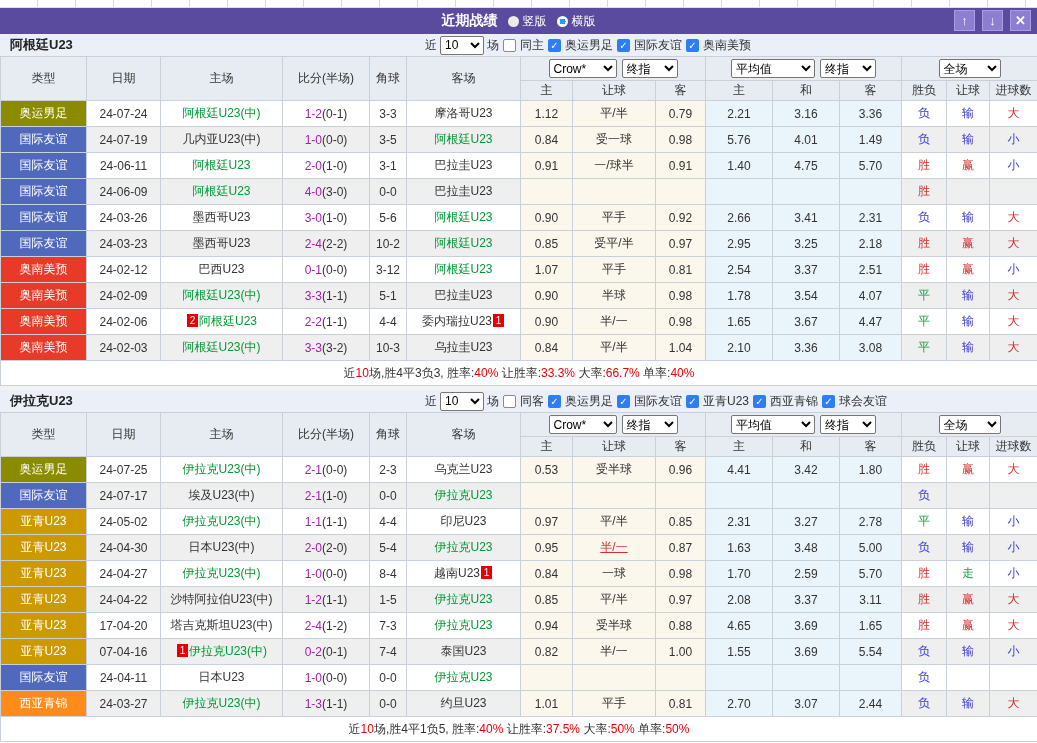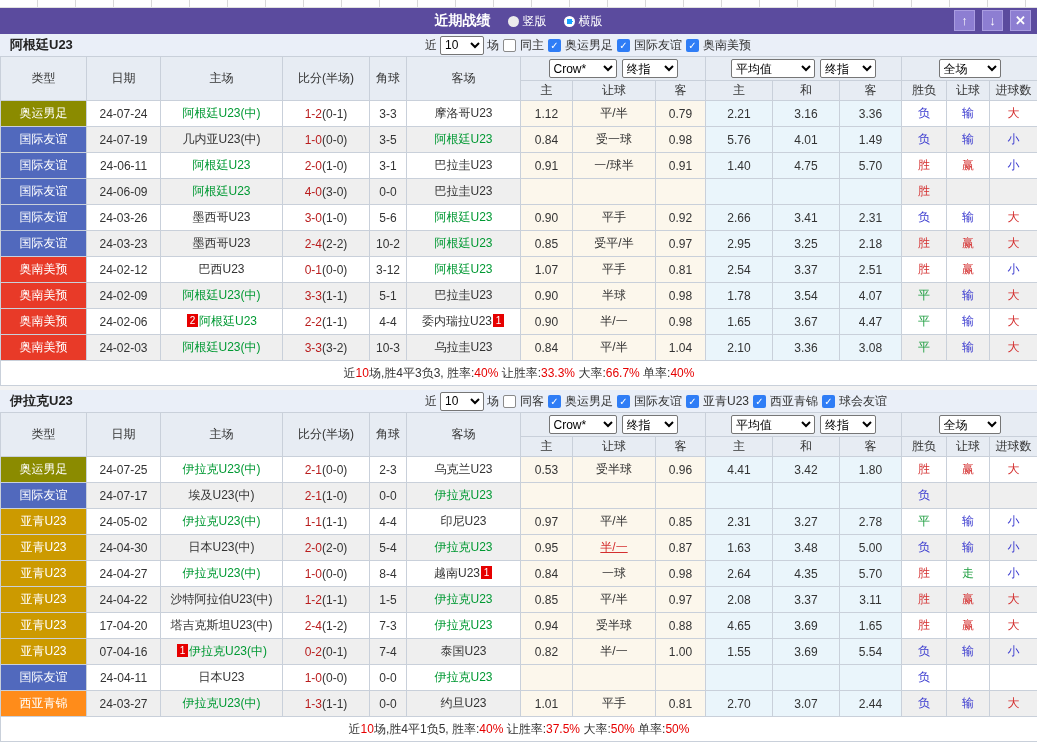--- a/index.html
+++ b/index.html
@@ -13,21 +13,21 @@
   .top-strip{
     height:8px; background:#fff;
     background-image:repeating-linear-gradient(90deg,#fff 0 37px,#d9d9d9 37px 38px);
     border-bottom:1px solid #e0e0e0;
   }
   
   .titlebar{
     height:26px; background:#5b4b9e; position:relative;
     display:flex; align-items:center;
   }
-  .title-center{ margin:0 auto; display:flex; align-items:center; gap:17px; color:#fff; }
+  .title-center{ margin:0 auto; display:flex; align-items:center; gap:10px; color:#fff; }
   .title-text{ font-weight:bold; font-size:14px; }
   .radio-label{ display:flex; align-items:center; gap:4px; font-size:12px; color:#fff; cursor:pointer; }
   .radio-dot{ width:11px; height:11px; border-radius:50%; }
   .radio-off{ background:#ececec; }
   .radio-on{ background:radial-gradient(circle,#17a2ff 0 3px,#fff 3px); }
   .title-buttons{ position:absolute; right:6px; top:2px; display:flex; gap:7px; }
   .tb-btn{
     width:21px; height:21px; padding:0; cursor:pointer;
     background:#8d7ed2; border:1px solid #a99ce0; color:#fff;
     font-size:13px; font-weight:bold; line-height:19px; text-align:center;
@@ -57,21 +57,21 @@
   thead th{ background:#e7ecf3; font-weight:normal; color:#333; }
   .h-row1 th{ height:24px; }
   .h-row2 th{ height:20px; }
   .sel-group{ display:flex; justify-content:center; align-items:center; gap:5px; }
   tbody td{ height:26px; background:#fff; }
   tr.alt td{ background:#efefef; }
   td.crow, tr.alt td.crow{ background:#fcf7ec; }
   td.avg,  tr.alt td.avg { background:#eaf5fb; }
   .type-td{ color:#fff; }
   .green{ color:#009933; }
-  .score-main{ color:#b91c1c; }
+  .score-main{ color:#a21caf; }
   .half{ color:#333; }
   .card{
     display:inline-block; background:#e60000; color:#fff; font-size:10px;
     width:11px; height:13px; line-height:13px; vertical-align:1px; margin:0 1px;
   }
   .hcap-red{ color:#d42f2f; text-decoration:underline; }
   tr.summary td{ height:25px; background:#fff; }
   .sum-red{ color:#e60000; }
   .section-gap{ height:4px; background:#f3f3f3; }
 </style>
@@ -500,22 +500,22 @@
           <tr>
             <td class="type-td" style="background: rgb(204, 154, 0);">亚青U23</td>
             <td>24-04-27</td>
             <td><span class="green">伊拉克U23(中)</span></td>
             <td><span class="score-main">1-0</span><span class="half">(0-0)</span></td>
             <td>8-4</td>
             <td><span>越南U23</span><span class="card">1</span></td>
             <td class="crow"><span>0.84</span></td>
             <td class="crow"><span>一球</span></td>
             <td class="crow"><span>0.98</span></td>
-            <td class="avg"><span>2.64</span></td>
-            <td class="avg"><span>4.35</span></td>
+            <td class="avg"><span>1.70</span></td>
+            <td class="avg"><span>2.59</span></td>
             <td class="avg"><span>5.70</span></td>
             <td><span style="color: rgb(212, 47, 47);">胜</span></td>
             <td><span style="color: rgb(30, 158, 64);">走</span></td>
             <td><span style="color: rgb(57, 57, 207);">小</span></td>
           </tr>
           <tr class="alt">
             <td class="type-td" style="background: rgb(204, 154, 0);">亚青U23</td>
             <td>24-04-22</td>
             <td><span>沙特阿拉伯U23(中)</span></td>
             <td><span class="score-main">1-2</span><span class="half">(1-1)</span></td>

